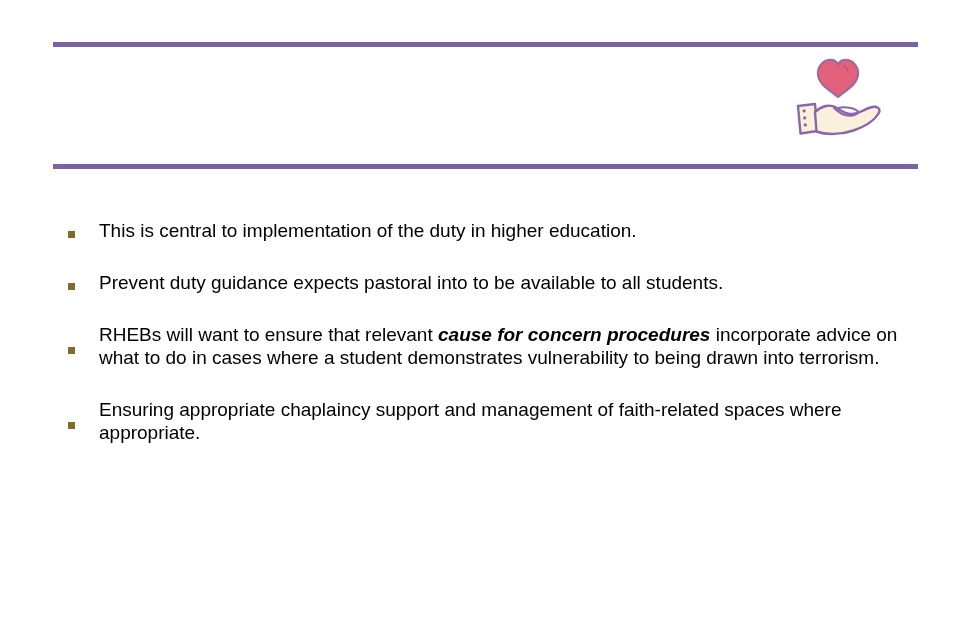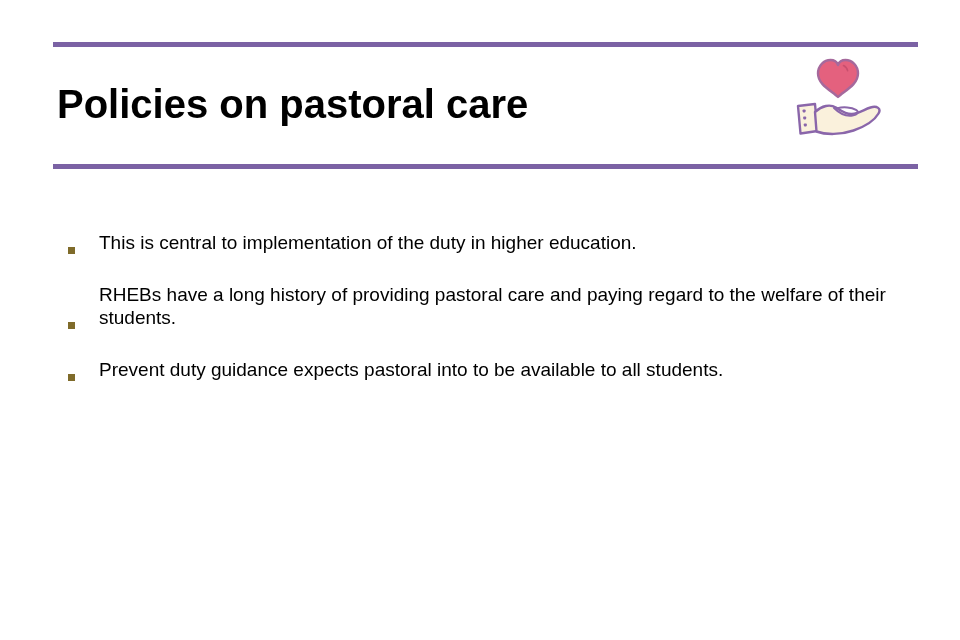--- a/index.html
+++ b/index.html
@@ -53,22 +53,22 @@
     position: absolute;
     left: 68px;
     top: 219px;
     width: 841px;
     margin: 0;
     padding: 0;
     list-style: none;
   }
   .bullet-item {
     display: flex;
-    align-items: flex-end;
-    margin: 12px 0 29px 0;
+    align-items: center;
+    margin: 0 0 29px 0;
   }
   .bullet-marker {
     flex: 0 0 auto;
     width: 7px;
     height: 7px;
     margin: 8px 24px 0 0;
     background: var(--bullet);
   }
   .bullet-text {
     font-size: 19px;
@@ -81,21 +81,20 @@
     font-style: italic;
   }
 </style>
 </head>
 <body>
 
 <div class="slide">
 
   <div class="rule rule-top"></div>
 
-  <h1 class="slide-title">Policies on pastoral care</h1>
 
   <div class="icon-wrap">
     <svg viewBox="0 0 88 86" xmlns="http://www.w3.org/2000/svg">
 
       <path d="M44 42 C38 36 24 30 24 18.5 C24 10.5 30 5 36.5 5 C40.5 5 43 7.2 44 10 C45 7.2 47.5 5 51.5 5 C58 5 64 10.5 64 18.5 C64 30 50 36 44 42 Z" fill="#E4617E" stroke="#A5699C" stroke-width="2.4" stroke-linejoin="round"></path>
       <path d="M49.5 10.5 C51.6 11.6 53.2 13.6 53.6 15.6" fill="none" stroke="#C94F6E" stroke-width="1.6" stroke-linecap="round"></path>
 
       <path d="M4 51 L21 49 L23.5 76 L6.5 78.5 Z" fill="#FAF1DC" stroke="#8A66AA" stroke-width="2.4" stroke-linejoin="round"></path>
       <rect x="8.6" y="54.4" width="3" height="3" rx="0.8" fill="#8A66AA"></rect>
       <rect x="9.2" y="61.4" width="3" height="3" rx="0.8" fill="#8A66AA"></rect>
@@ -109,21 +108,25 @@
 
   <div class="rule rule-mid"></div>
 
   <ul class="bullet-list">
       <li class="bullet-item">
         <span class="bullet-marker"></span>
         <div class="bullet-text"><span>This is central to implementation of the duty in higher education.</span></div>
       </li>
       <li class="bullet-item">
         <span class="bullet-marker"></span>
-        <div class="bullet-text"><span>RHEBs have a long history of providing pastoral care and paying regard to the welfare of their students.</span></div>
+        <div class="bullet-text"><span>Prevent duty guidance expects pastoral into to be available to all students.</span></div>
       </li>
       <li class="bullet-item">
         <span class="bullet-marker"></span>
-        <div class="bullet-text"><span>Prevent duty guidance expects pastoral into to be available to all students.</span></div>
+        <div class="bullet-text"><span>RHEBs will want to ensure that relevant </span><span class="em">cause for concern procedures</span><span> incorporate advice on what to do in cases where a student demonstrates vulnerability to being drawn into terrorism.</span></div>
+      </li>
+      <li class="bullet-item">
+        <span class="bullet-marker"></span>
+        <div class="bullet-text"><span>Ensuring appropriate chaplaincy support and management of faith-related spaces where appropriate.</span></div>
       </li>
     </ul>
 
 </div>
 
 </body></html>

